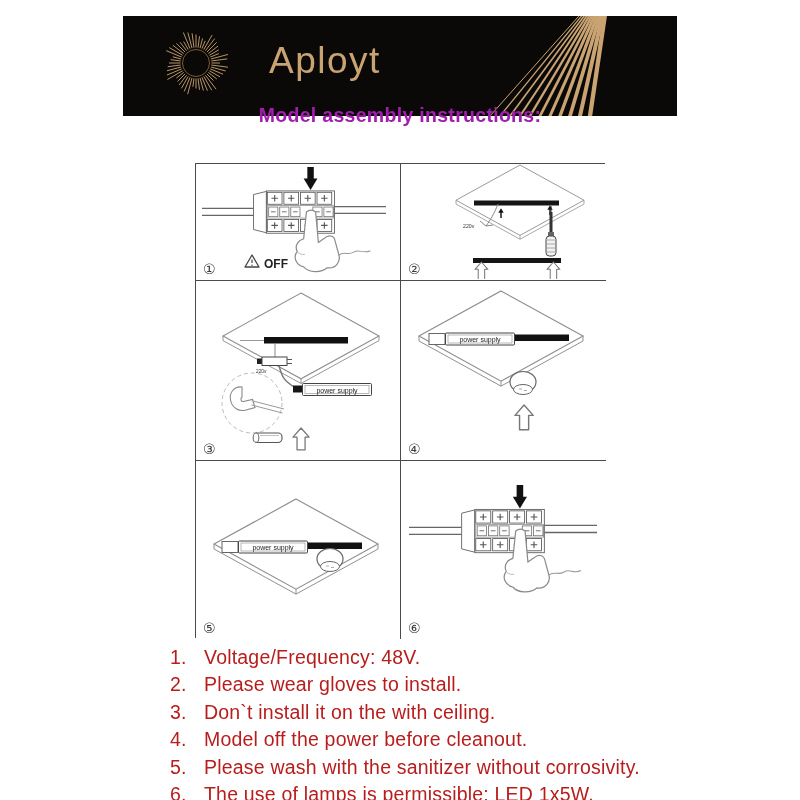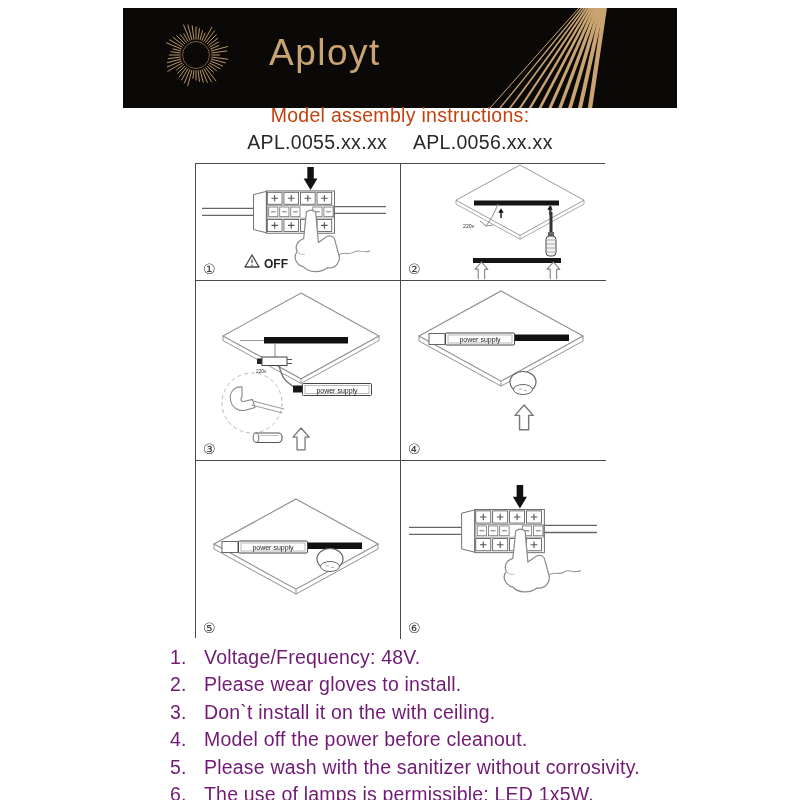--- a/index.html
+++ b/index.html
@@ -1,46 +1,46 @@
 <!DOCTYPE html>
 <html><head>
 <meta charset="utf-8">
 <style>
   html,body{margin:0;padding:0;background:#fff;}
   .page{position:relative;width:800px;height:800px;background:#ffffff;overflow:hidden;
         font-family:"Liberation Sans","DejaVu Sans",sans-serif;color:#2e2e2e;}
 
   
-  .header{position:absolute;left:123px;top:8px;width:554px;height:100px;background:#0b0907;overflow:hidden;}
+  .header{position:absolute;left:123px;top:16px;width:554px;height:100px;background:#0b0907;overflow:hidden;}
   .header svg{position:absolute;left:0;top:0;}
   .brand{position:absolute;left:146px;top:24px;font-size:37px;font-weight:400;letter-spacing:1.5px;
          color:#c9a472;font-family:"Liberation Sans","DejaVu Sans",sans-serif;}
 
   
   .title{position:absolute;left:0;top:104px;width:800px;text-align:center;}
-  .title .line1{font-size:19.5px;font-weight:400;letter-spacing:.3px;color:#c2410c;}
+  .title .line1{font-size:19.5px;font-weight:700;letter-spacing:.3px;color:#a21caf;}
   .title .line2{margin-top:4px;font-size:19.5px;font-weight:500;letter-spacing:.3px;color:#282828;}
   .title .line2 span{margin:0 13px;}
 
   
   .grid{position:absolute;left:195px;top:163px;width:410px;height:475px;
         display:grid;grid-template-columns:205px 205px;grid-template-rows:117px 180px 178px;
         border:1.5px solid #4a4a4a;box-sizing:border-box;}
   .cell{position:relative;box-sizing:border-box;border-right:1.5px solid #4a4a4a;border-bottom:1.5px solid #4a4a4a;background:#fff;}
   .cell:nth-child(2n){border-right:none;}
   .cell:nth-child(5),.cell:nth-child(6){border-bottom:none;}
   .cell svg{position:absolute;left:0;top:0;}
   .num{position:absolute;left:7px;bottom:3px;font-size:14px;color:#3d3d3d;
        font-family:"DejaVu Sans",sans-serif;}
 
   
   .notes{position:absolute;left:170px;top:644px;width:520px;}
   .notes ol{margin:0;padding:0;list-style:none;counter-reset:n;}
   .notes li{counter-increment:n;font-size:19.5px;line-height:27.4px;font-weight:500;
-            letter-spacing:.2px;color:#701a75;white-space:nowrap;}
+            letter-spacing:.2px;color:#b91c1c;white-space:nowrap;}
   .notes li::before{content:counter(n) ".";display:inline-block;width:34px;}
 </style>
 </head>
 <body>
 
 <div class="page">
 
   <svg width="0" height="0" style="position:absolute" aria-hidden="true">
     <defs>
       <g id="plus">
@@ -181,23 +181,20 @@
           <line x1="487" y1="-35" x2="441" y2="120.25" stroke="#c9a472" stroke-width="3.64"></line>
           <line x1="487" y1="-35" x2="452.5" y2="120.25" stroke="#c9a472" stroke-width="3.97"></line>
           <line x1="487" y1="-35" x2="464" y2="120.25" stroke="#c9a472" stroke-width="4.30"></line>
         </g>
     </svg>
     <div class="brand">Aployt</div>
   </div>
 
   <div class="title">
     <div class="line1">Model assembly instructions:</div>
-    <div class="line2">
-      <span>APL.0055.xx.xx</span><span>APL.0056.xx.xx</span>
-    </div>
   </div>
 
   <div class="grid">
 
     <div class="cell">
       <svg width="203" height="115" viewBox="0 0 203 115">
         <use href="#tblock" transform="translate(6,3) scale(0.92)"></use>
         <g>
           <polygon points="49,103 63,103 56,91" fill="none" stroke="#444" stroke-width="1.3" stroke-linejoin="round"></polygon>
           <line x1="56" y1="95.5" x2="56" y2="99" stroke="#444" stroke-width="1.2"></line>

